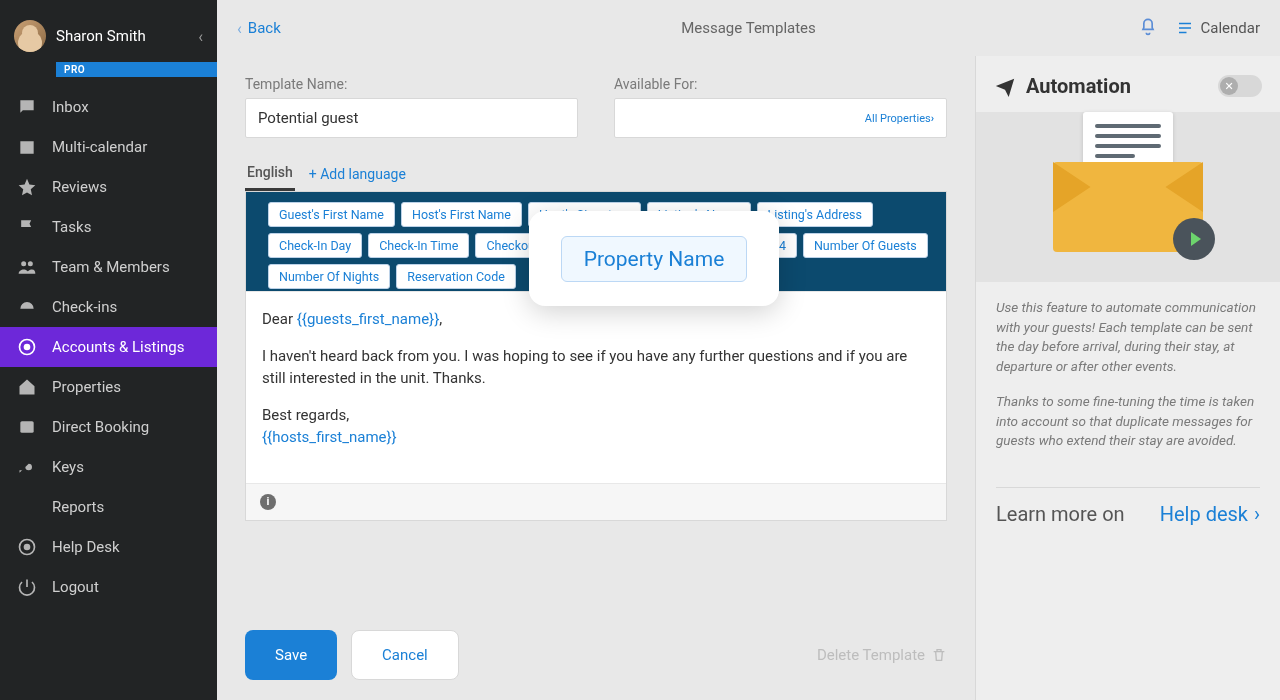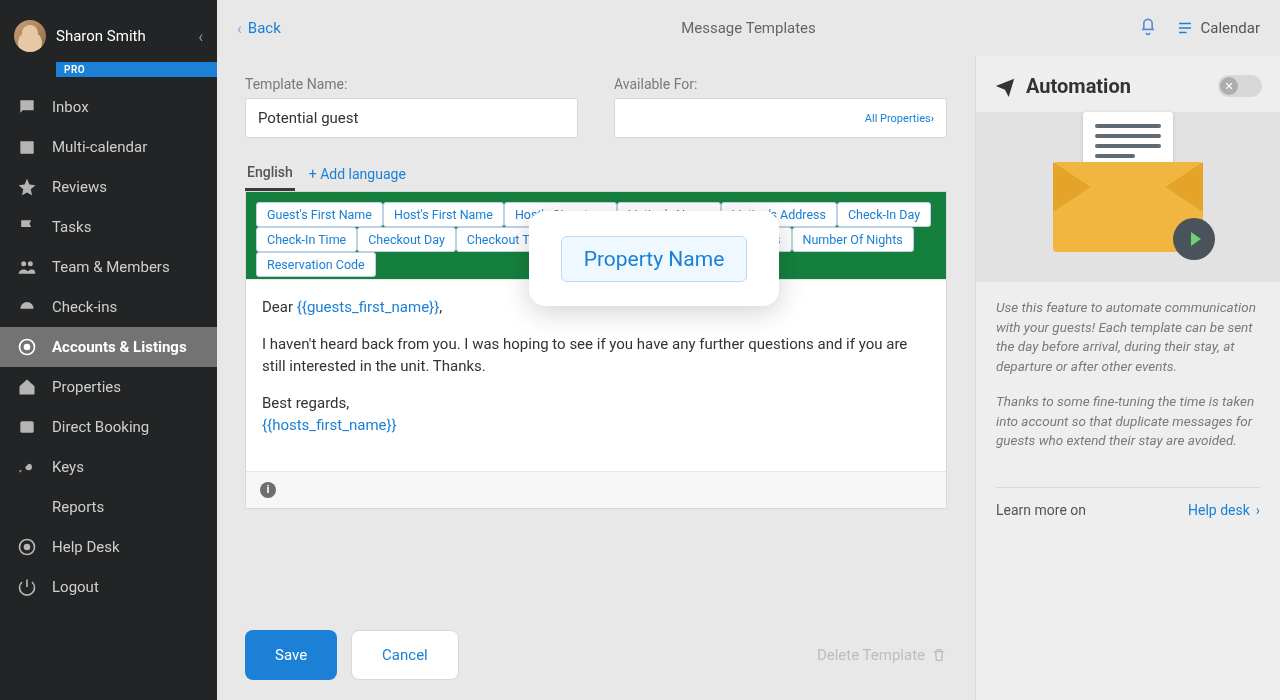--- a/index.html
+++ b/index.html
@@ -8,21 +8,21 @@
 
 .sidebar { width: 217px; background: #222425; color: #cfcfcf; display: flex; flex-direction: column; height: 100%; }
 .profile { display: flex; align-items: center; padding: 20px 14px 6px 14px; position: relative; }
 .avatar { width: 32px; height: 32px; border-radius: 50%; background: linear-gradient(135deg, #c9a074, #8d6b46); flex-shrink: 0; position: relative; overflow: hidden; }
 .avatar::after { content: ""; position: absolute; width: 16px; height: 16px; border-radius: 50%; background: #e6c9a4; top: 5px; left: 8px; box-shadow: 0 10px 0 4px #e6c9a4; }
 .profile-name { color: #fff; font-size: 15px; margin-left: 10px; }
 .collapse-icon { position: absolute; right: 14px; color: #9b9b9b; font-size: 16px; cursor: pointer; }
 .pro-badge { background: #1b80d6; color: #fff; font-size: 10px; font-weight: 600; padding: 2px 8px; display: inline-block; margin: 4px 0 10px 56px; letter-spacing: 0.5px; }
 .nav { list-style: none; flex: 1; }
 .nav-item { display: flex; align-items: center; padding: 9px 16px; font-size: 15px; color: #cfcfcf; cursor: pointer; }
-.nav-item.active { background: #737373; color: #fff; font-weight: 700; }
+.nav-item.active { background: #6d28d9; color: #fff; font-weight: 400; }
 .nav-item .icon { width: 22px; height: 22px; margin-right: 14px; display: inline-flex; align-items: center; justify-content: center; color: #b5b5b5; }
 .nav-item.active .icon { color: #fff; }
 .nav-bottom { margin-top: auto; padding-bottom: 10px; }
 .icon svg { width: 20px; height: 20px; fill: currentColor; }
 
 
 .main { flex: 1; display: flex; flex-direction: column; height: 100%; }
 .topbar { display: flex; align-items: center; height: 56px; background: #e8e8e8; padding: 0 20px; position: relative; }
 .back-btn { display: flex; align-items: center; color: #1b80d6; font-size: 15px; cursor: pointer; }
 .back-btn .chev { color: #7aace0; margin-right: 6px; font-size: 16px; }
@@ -41,21 +41,21 @@
 .text-input { width: 100%; height: 40px; border: 1px solid #d8d8d8; background: #fff; padding: 0 12px; font-size: 15px; color: #333; border-radius: 2px; }
 .select-box { width: 100%; height: 40px; border: 1px solid #d8d8d8; background: #fff; padding: 0 12px; font-size: 11px; color: #1b80d6; border-radius: 2px; display: flex; align-items: center; justify-content: flex-end; cursor: pointer; }
 .select-box .chev-r { color: #1b80d6; font-weight: bold; }
 
 .lang-tabs { display: flex; align-items: center; border-bottom: 1px solid #d8d8d8; }
 .lang-tab { padding: 8px 2px; font-size: 14px; color: #555; cursor: pointer; }
 .lang-tab.active { border-bottom: 3px solid #3a3a3a; font-weight: 500; }
 .add-lang { color: #1b80d6; font-size: 14px; margin-left: 14px; cursor: pointer; padding: 8px 0; }
 
 .editor-box { border: 1px solid #d8d8d8; border-top: none; background: #fff; }
-.chips { padding: 10px 10px 2px 10px; display: flex; flex-wrap: wrap; background: #15803d; border-bottom: 1px solid #e8e8e8; position: relative; }
+.chips { padding: 10px 10px 2px 22px; display: flex; flex-wrap: wrap; gap: 6px; background: #0c4a6e; border-bottom: 1px solid #e8e8e8; position: relative; }
 .chip { background: #fff; border: 1px solid #bcd2e8; color: #1b80d6; font-size: 12.5px; padding: 4px 10px; border-radius: 3px; cursor: pointer; white-space: nowrap; }
 
 .body-text { padding: 16px 16px 20px 16px; font-size: 15px; line-height: 1.5; color: #333; min-height: 170px; }
 .body-text p { margin-bottom: 14px; }
 .token { color: #1b80d6; }
 .info-strip { background: #f6f6f6; border-top: 1px solid #e8e8e8; padding: 10px 14px; font-size: 13.5px; color: #6e6e6e; display: flex; align-items: center; }
 .info-strip .info-i { width: 16px; height: 16px; border-radius: 50%; background: #6e6e6e; color: #fff; display: inline-flex; align-items: center; justify-content: center; font-size: 11px; font-weight: bold; margin-right: 10px; }
 
 .actions { margin-top: auto; padding-top: 20px; display: flex; align-items: center; gap: 14px; }
 .btn { height: 50px; padding: 0 30px; border-radius: 8px; font-size: 15px; cursor: pointer; border: none; display: inline-flex; align-items: center; justify-content: center; }
@@ -75,21 +75,21 @@
 .env-body { position: absolute; bottom: 0; width: 150px; height: 90px; background: #f0b63f; border-radius: 4px; }
 .env-body::before { content: ""; position: absolute; top: 0; left: 0; border-left: 75px solid #e5a428; border-right: 75px solid #e5a428; border-top: 50px solid transparent; }
 .env-body::after { content: ""; position: absolute; top: 0; left: 0; width: 0; height: 0; border-left: 75px solid transparent; border-right: 75px solid transparent; border-bottom: 50px solid #f0b63f; bottom: 0; }
 .paper { position: absolute; top: -30px; left: 30px; width: 90px; height: 70px; background: #fff; border-radius: 3px; box-shadow: 0 1px 4px rgba(0,0,0,0.15); padding: 12px 12px; }
 .paper .line { height: 4px; background: #5f6a73; margin-bottom: 6px; border-radius: 2px; }
 .paper .line.short { width: 60%; }
 .gear { position: absolute; right: -12px; bottom: -8px; width: 42px; height: 42px; border-radius: 50%; background: #4a535b; display: flex; align-items: center; justify-content: center; }
 .gear::before { content: ""; width: 0; height: 0; border-left: 10px solid #6dd46d; border-top: 7px solid transparent; border-bottom: 7px solid transparent; margin-left: 3px; }
 .rp-desc { padding: 16px 20px 0 20px; font-size: 13.5px; color: #7a7a7a; font-style: italic; line-height: 1.45; }
 .rp-desc p { margin-bottom: 16px; }
-.rp-footer { border-top: 1px solid #d8d8d8; margin: 20px 20px 0 20px; padding: 14px 0; display: flex; align-items: center; font-size: 14px; }
+.rp-footer { border-top: 1px solid #d8d8d8; margin: 20px 20px 0 20px; padding: 14px 0; display: flex; align-items: center; font-size: 20px; }
 .rp-footer .learn { color: #555; }
 .rp-footer .help-link { margin-left: auto; color: #1b80d6; display: flex; align-items: center; gap: 6px; cursor: pointer; }
 
 
 .highlight-pill { position: absolute; left: 312px; top: 155px; width: 250px; height: 95px; background: #fff; border-radius: 16px; box-shadow: 0 6px 28px rgba(0,0,0,0.18); display: flex; align-items: center; justify-content: center; z-index: 50; }
 .highlight-pill .inner-chip { background: #f0f8ff; border: 1px solid #bcd8f5; color: #1b80d6; font-size: 21px; padding: 10px 22px; border-radius: 6px; }
 </style>
 </head>
 <body>
 

